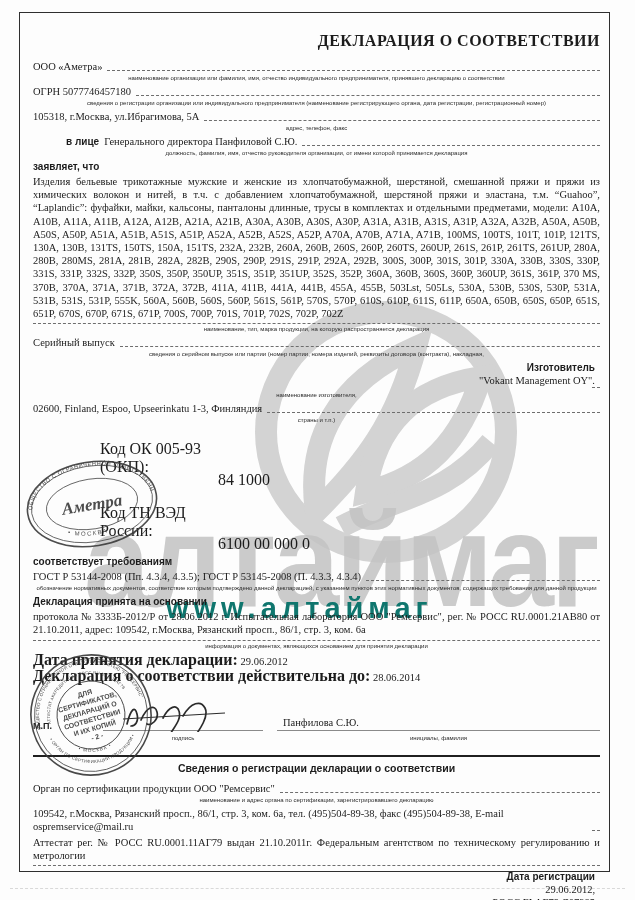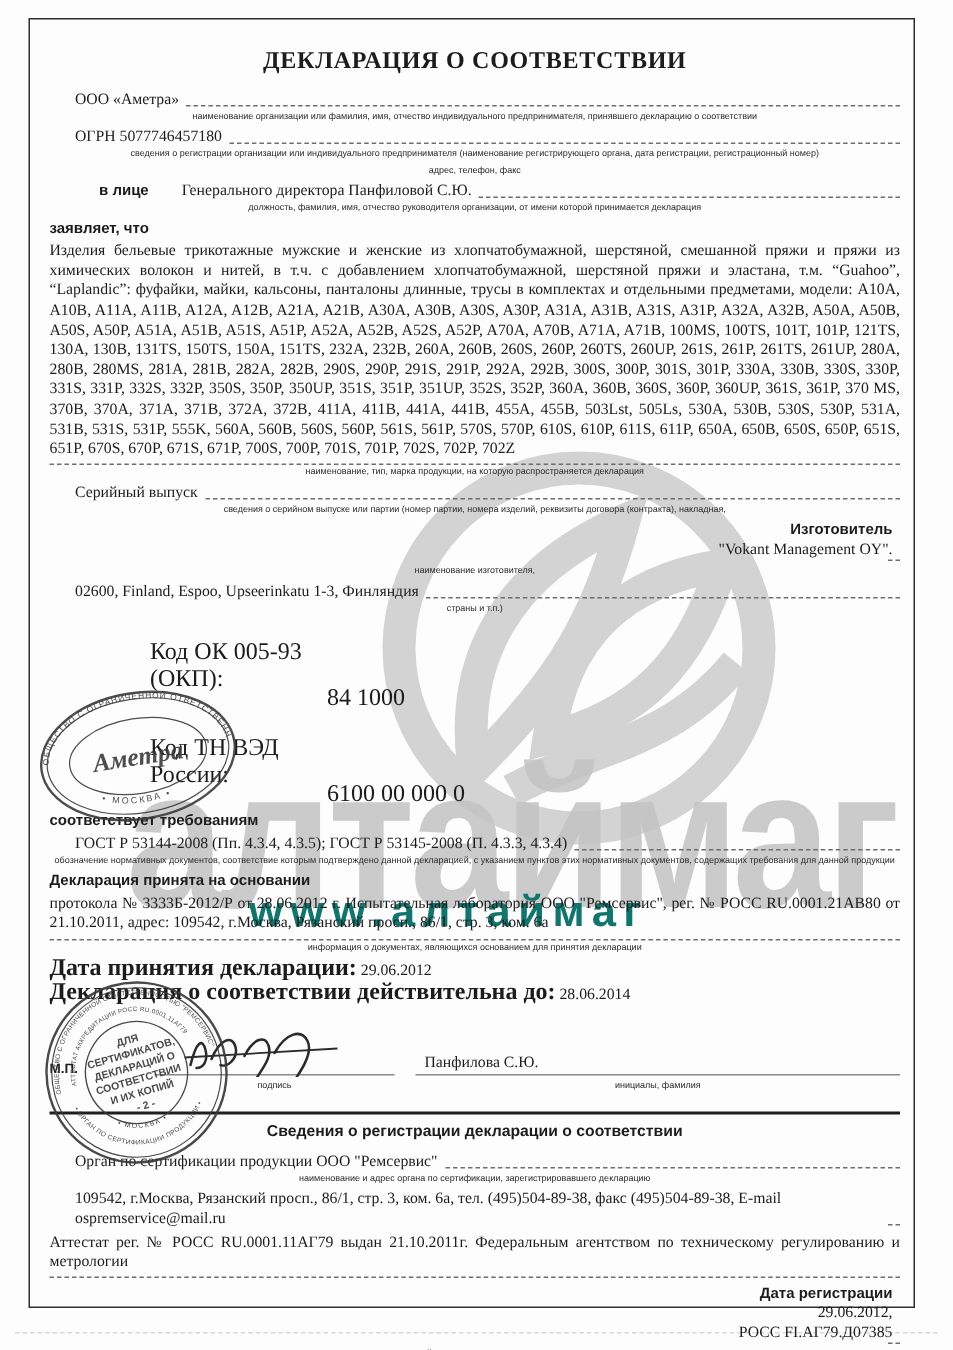--- a/index.html
+++ b/index.html
@@ -8,25 +8,25 @@
     font-family:"Liberation Serif",serif;color:#1c1c1c;overflow:hidden;
   }
   .frame{
     position:absolute;left:19px;top:12px;width:589px;height:858px;
     border:1.5px solid #2f2f2f;background:transparent;
   }
   .content{
     position:absolute;left:33px;top:26px;width:567px;z-index:2;
   }
   .doc-title{
-    text-align:center;font-weight:bold;font-size:16px;letter-spacing:.5px;
+    text-align:right;font-weight:bold;font-size:16px;letter-spacing:.5px;
     margin:6px 0 10px 0;font-family:"Liberation Serif",serif;
   }
   .row{display:flex;align-items:flex-end;}
-  .row .txt{white-space:nowrap;padding-right:5px;font-size:10.5px;line-height:13px;margin-left:17px;}
+  .row .txt{white-space:nowrap;padding-right:5px;font-size:10.5px;line-height:13px;}
   .row .lbl{white-space:nowrap;font-family:"Liberation Sans",sans-serif;font-weight:bold;font-size:9.5px;line-height:13px;padding-right:5px;}
   .row .fill{flex:1 1 auto;border-bottom:1.2px dashed #6e6e6e;margin-bottom:2px;min-width:8px;}
   .caption{
     font-family:"Liberation Sans",sans-serif;font-size:6px;color:#2a2a2a;
     text-align:center;line-height:8px;margin:1px 0 3px 0;
   }
   .bold-label{
     font-family:"Liberation Sans",sans-serif;font-weight:bold;font-size:10px;
     line-height:14px;margin:2px 0 1px 0;
   }
@@ -98,20 +98,24 @@
     <span class="fill"></span>
   </div>
   <div class="caption">наименование организации или фамилия, имя, отчество индивидуального предпринимателя, принявшего декларацию о соответствии</div>
 
   <div class="row">
     <span class="txt">ОГРН 5077746457180</span>
     <span class="fill"></span>
   </div>
   <div class="caption">сведения о регистрации организации или индивидуального предпринимателя (наименование регистрирующего органа, дата регистрации, регистрационный номер)</div>
 
+  <div class="row">
+    <span class="txt">105318, г.Москва, ул.Ибрагимова, 5А</span>
+    <span class="fill"></span>
+  </div>
   <div class="caption">адрес, телефон, факс</div>
 
   <div class="row" style="margin-top:3px;padding-left:33px;">
     <span class="lbl" style="font-size:10px;">в лице</span>
     <span class="txt">Генерального директора Панфиловой С.Ю.</span>
     <span class="fill"></span>
   </div>
   <div class="caption">должность, фамилия, имя, отчество руководителя организации, от имени которой принимается декларация</div>
 
   <div class="bold-label">заявляет, что</div>

